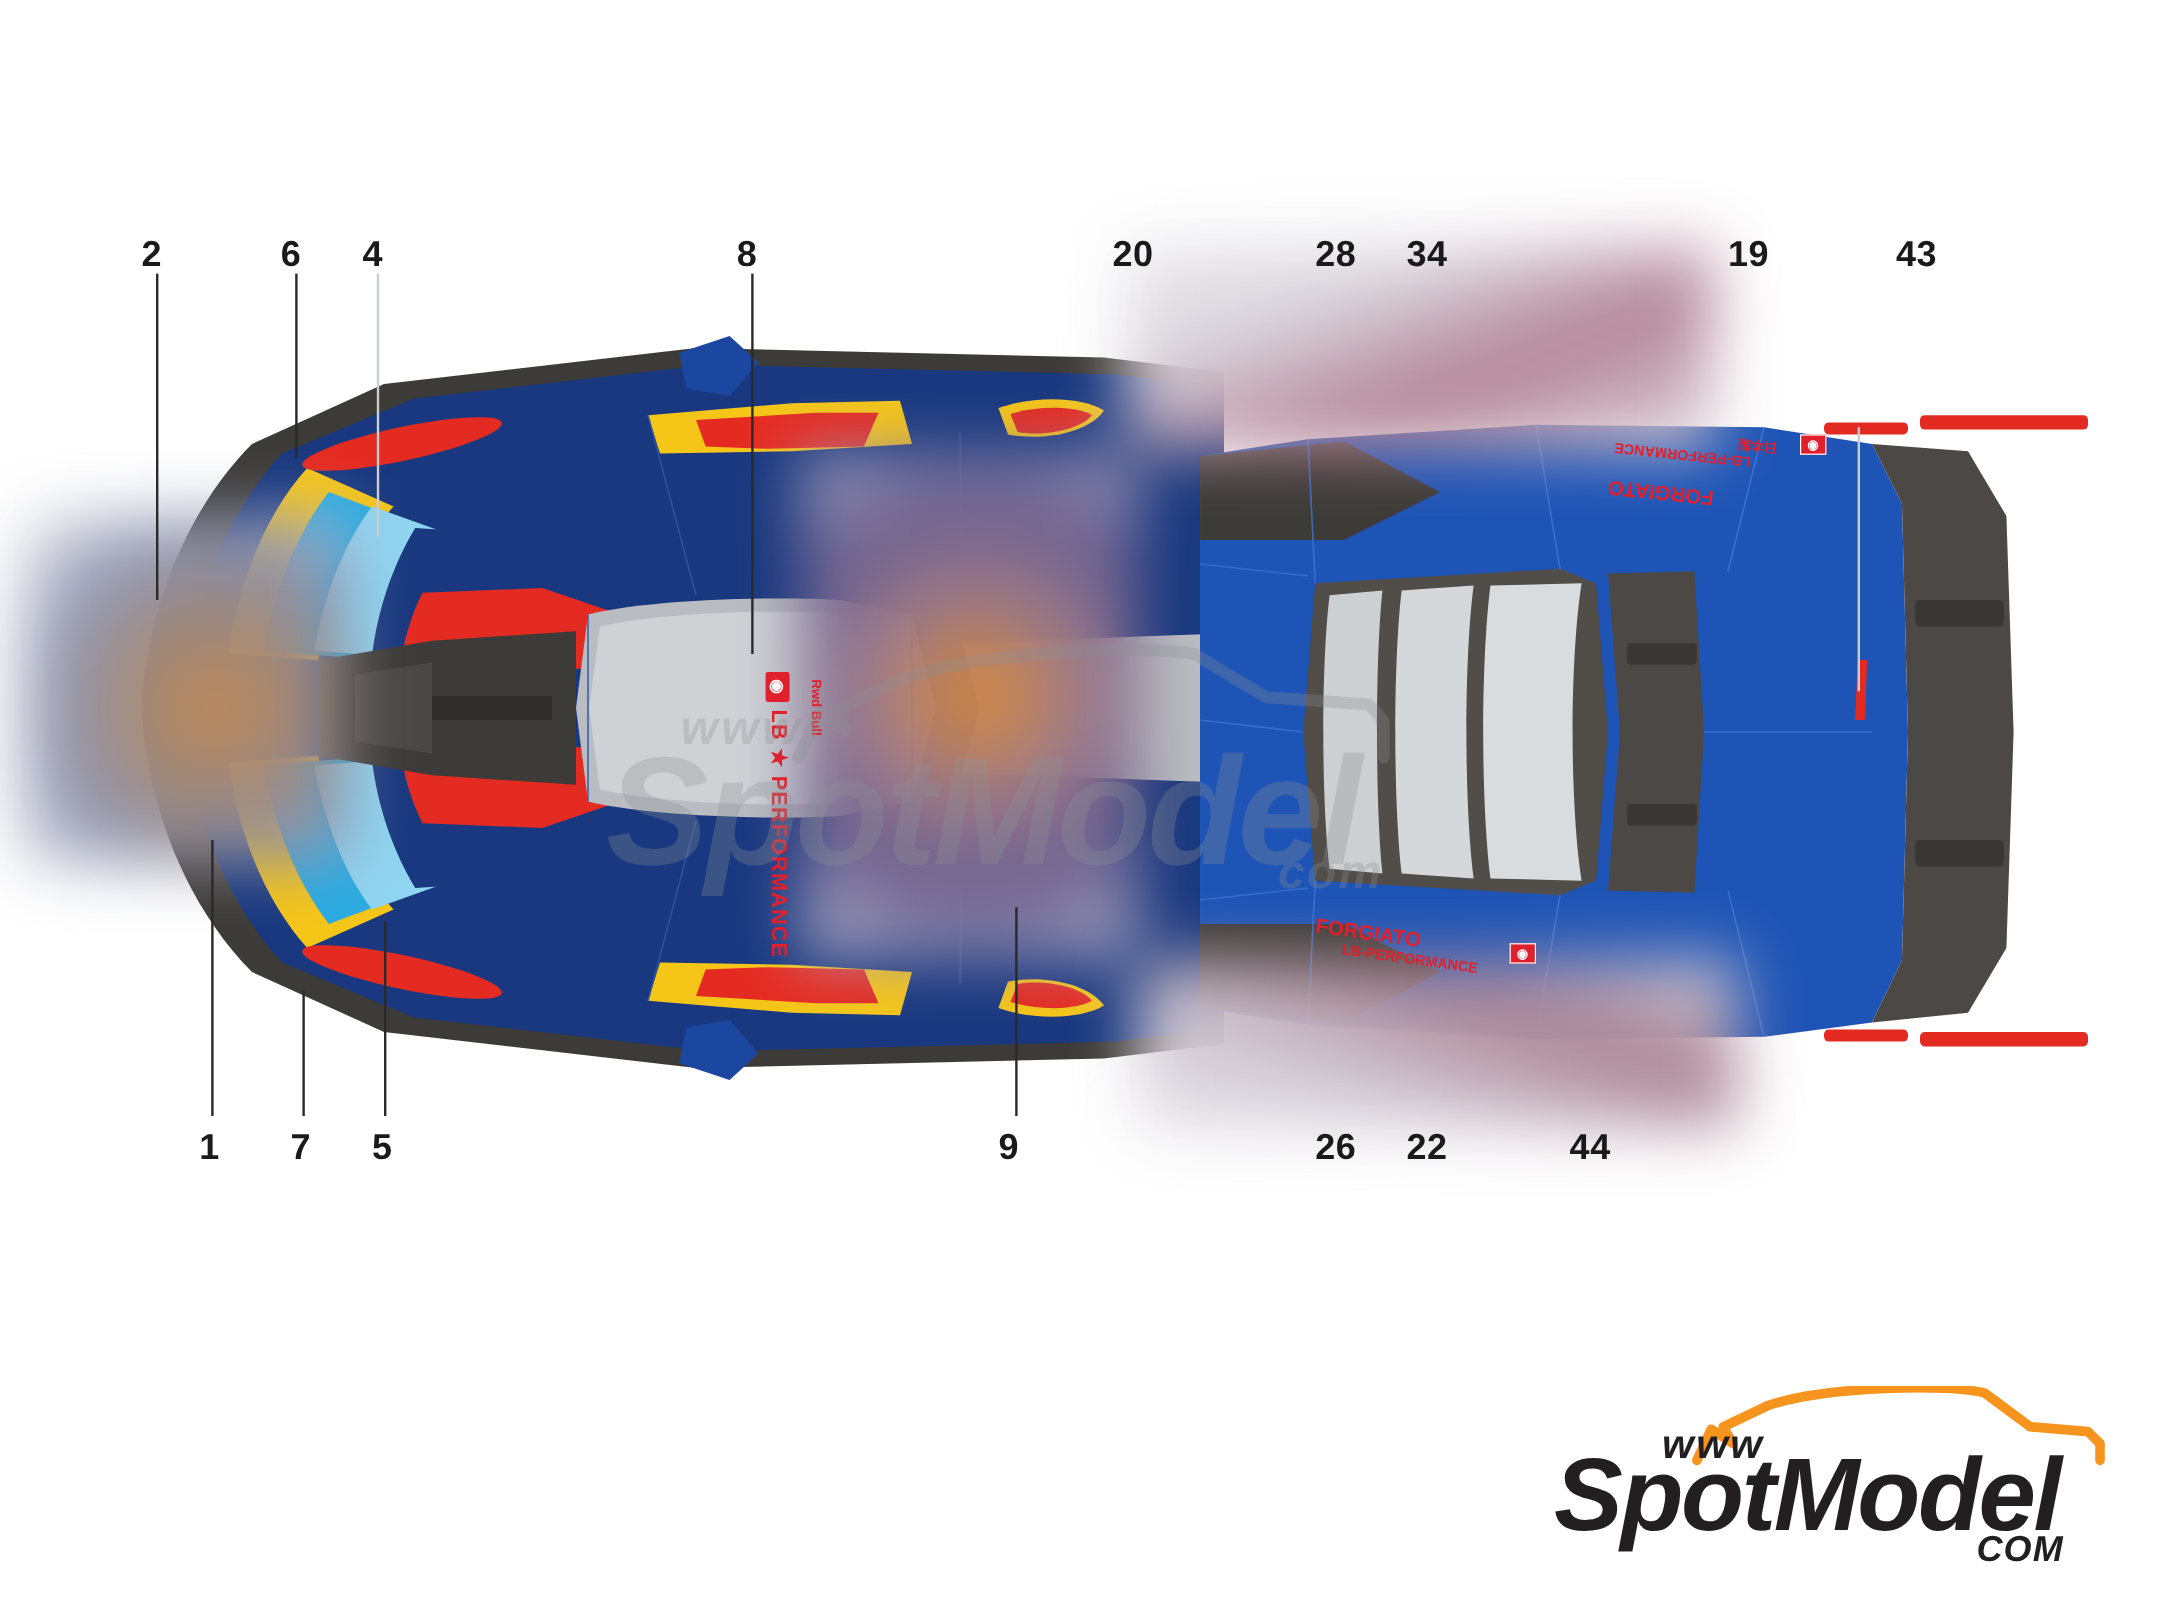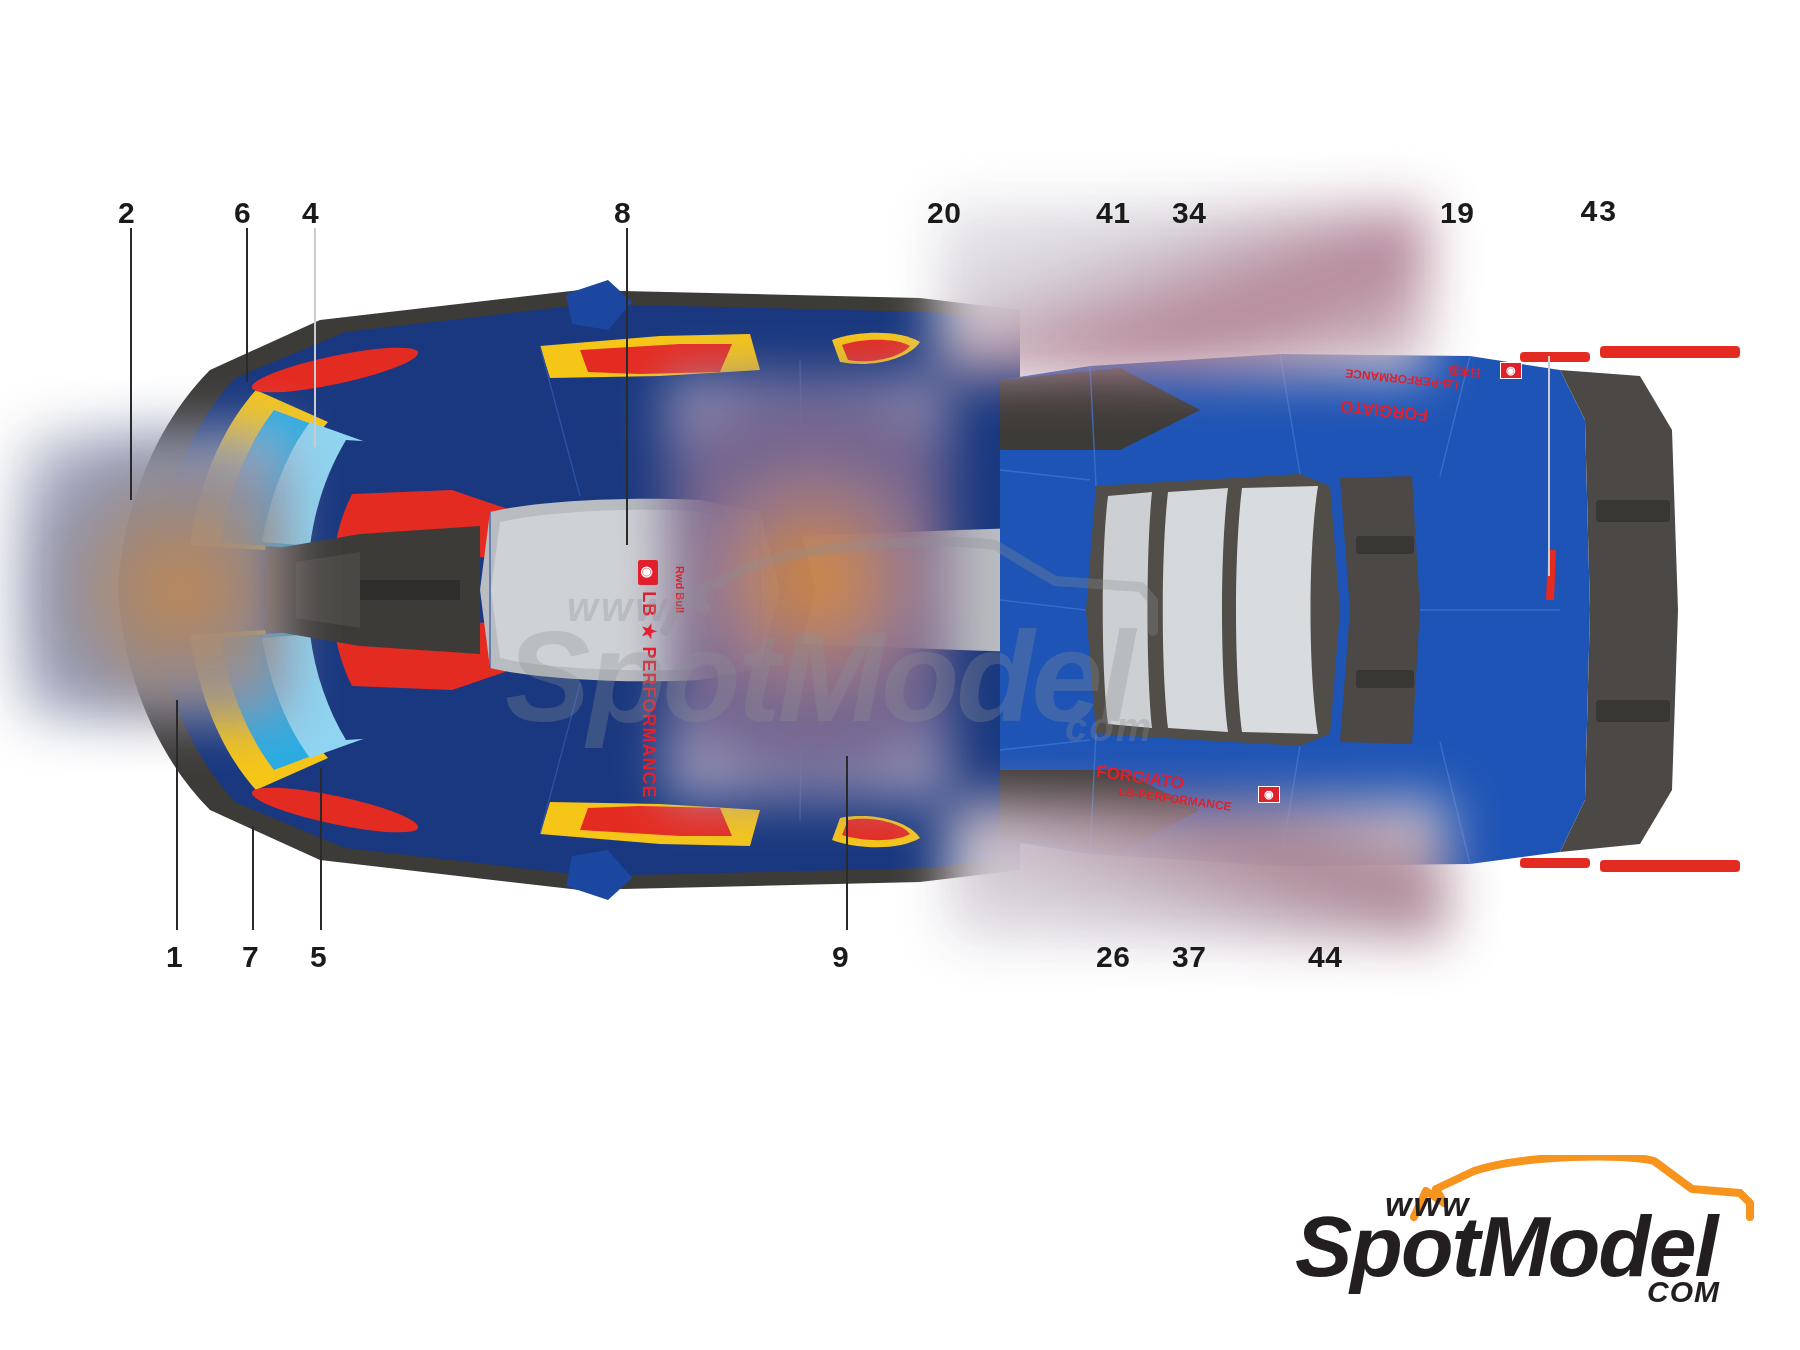--- a/index.html
+++ b/index.html
@@ -223,33 +223,33 @@
   <div class="leader" style="left:320px;top:768px;height:162px;"></div>
   <div class="leader" style="left:846px;top:756px;height:174px;"></div>
 
   <div class="callout" style="left:118px;top:196px;">2</div>
   <div class="callout" style="left:234px;top:196px;">6</div>
   <div class="callout" style="left:302px;top:196px;">4</div>
 
   <div class="callout" style="left:614px;top:196px;">8</div>
 
   <div class="callout" style="left:927px;top:196px;">20</div>
-  <div class="callout" style="left:1096px;top:196px;">41</div>
+  <div class="callout" style="left:1096px;top:196px;">28</div>
   <div class="callout" style="left:1172px;top:196px;">34</div>
   <div class="callout" style="left:1440px;top:196px;text-align:right;">19</div>
-  <div class="callout" style="left:1580px;top:196px;font-family:Liberation Mono, monospace;">43</div>
+  <div class="callout" style="left:1580px;top:196px;">43</div>
 
   <div class="callout" style="left:166px;top:940px;">1</div>
   <div class="callout" style="left:242px;top:940px;">7</div>
   <div class="callout" style="left:310px;top:940px;">5</div>
 
   <div class="callout" style="left:832px;top:940px;">9</div>
 
   <div class="callout" style="left:1096px;top:940px;">26</div>
-  <div class="callout" style="left:1172px;top:940px;">37</div>
+  <div class="callout" style="left:1172px;top:940px;">22</div>
   <div class="callout" style="left:1308px;top:940px;">44</div>
 
   <div class="logo">
     <svg style="position:absolute;left:115px;top:0;" width="360" height="70" viewBox="0 0 360 70">
       <path d="M4 62 L 16 36 L 34 48 L 26 34 L 64 16 C 112 0, 216 -2, 244 6 L 282 34 L 330 38 L 340 48 L 340 62" fill="none" stroke="#f7941e" stroke-width="8" stroke-linejoin="round" stroke-linecap="round"></path>
     </svg>
     <div class="logo-www">www</div>
     <div class="logo-main">SpotModel</div>
     <div class="logo-com">COM</div>
   </div>

